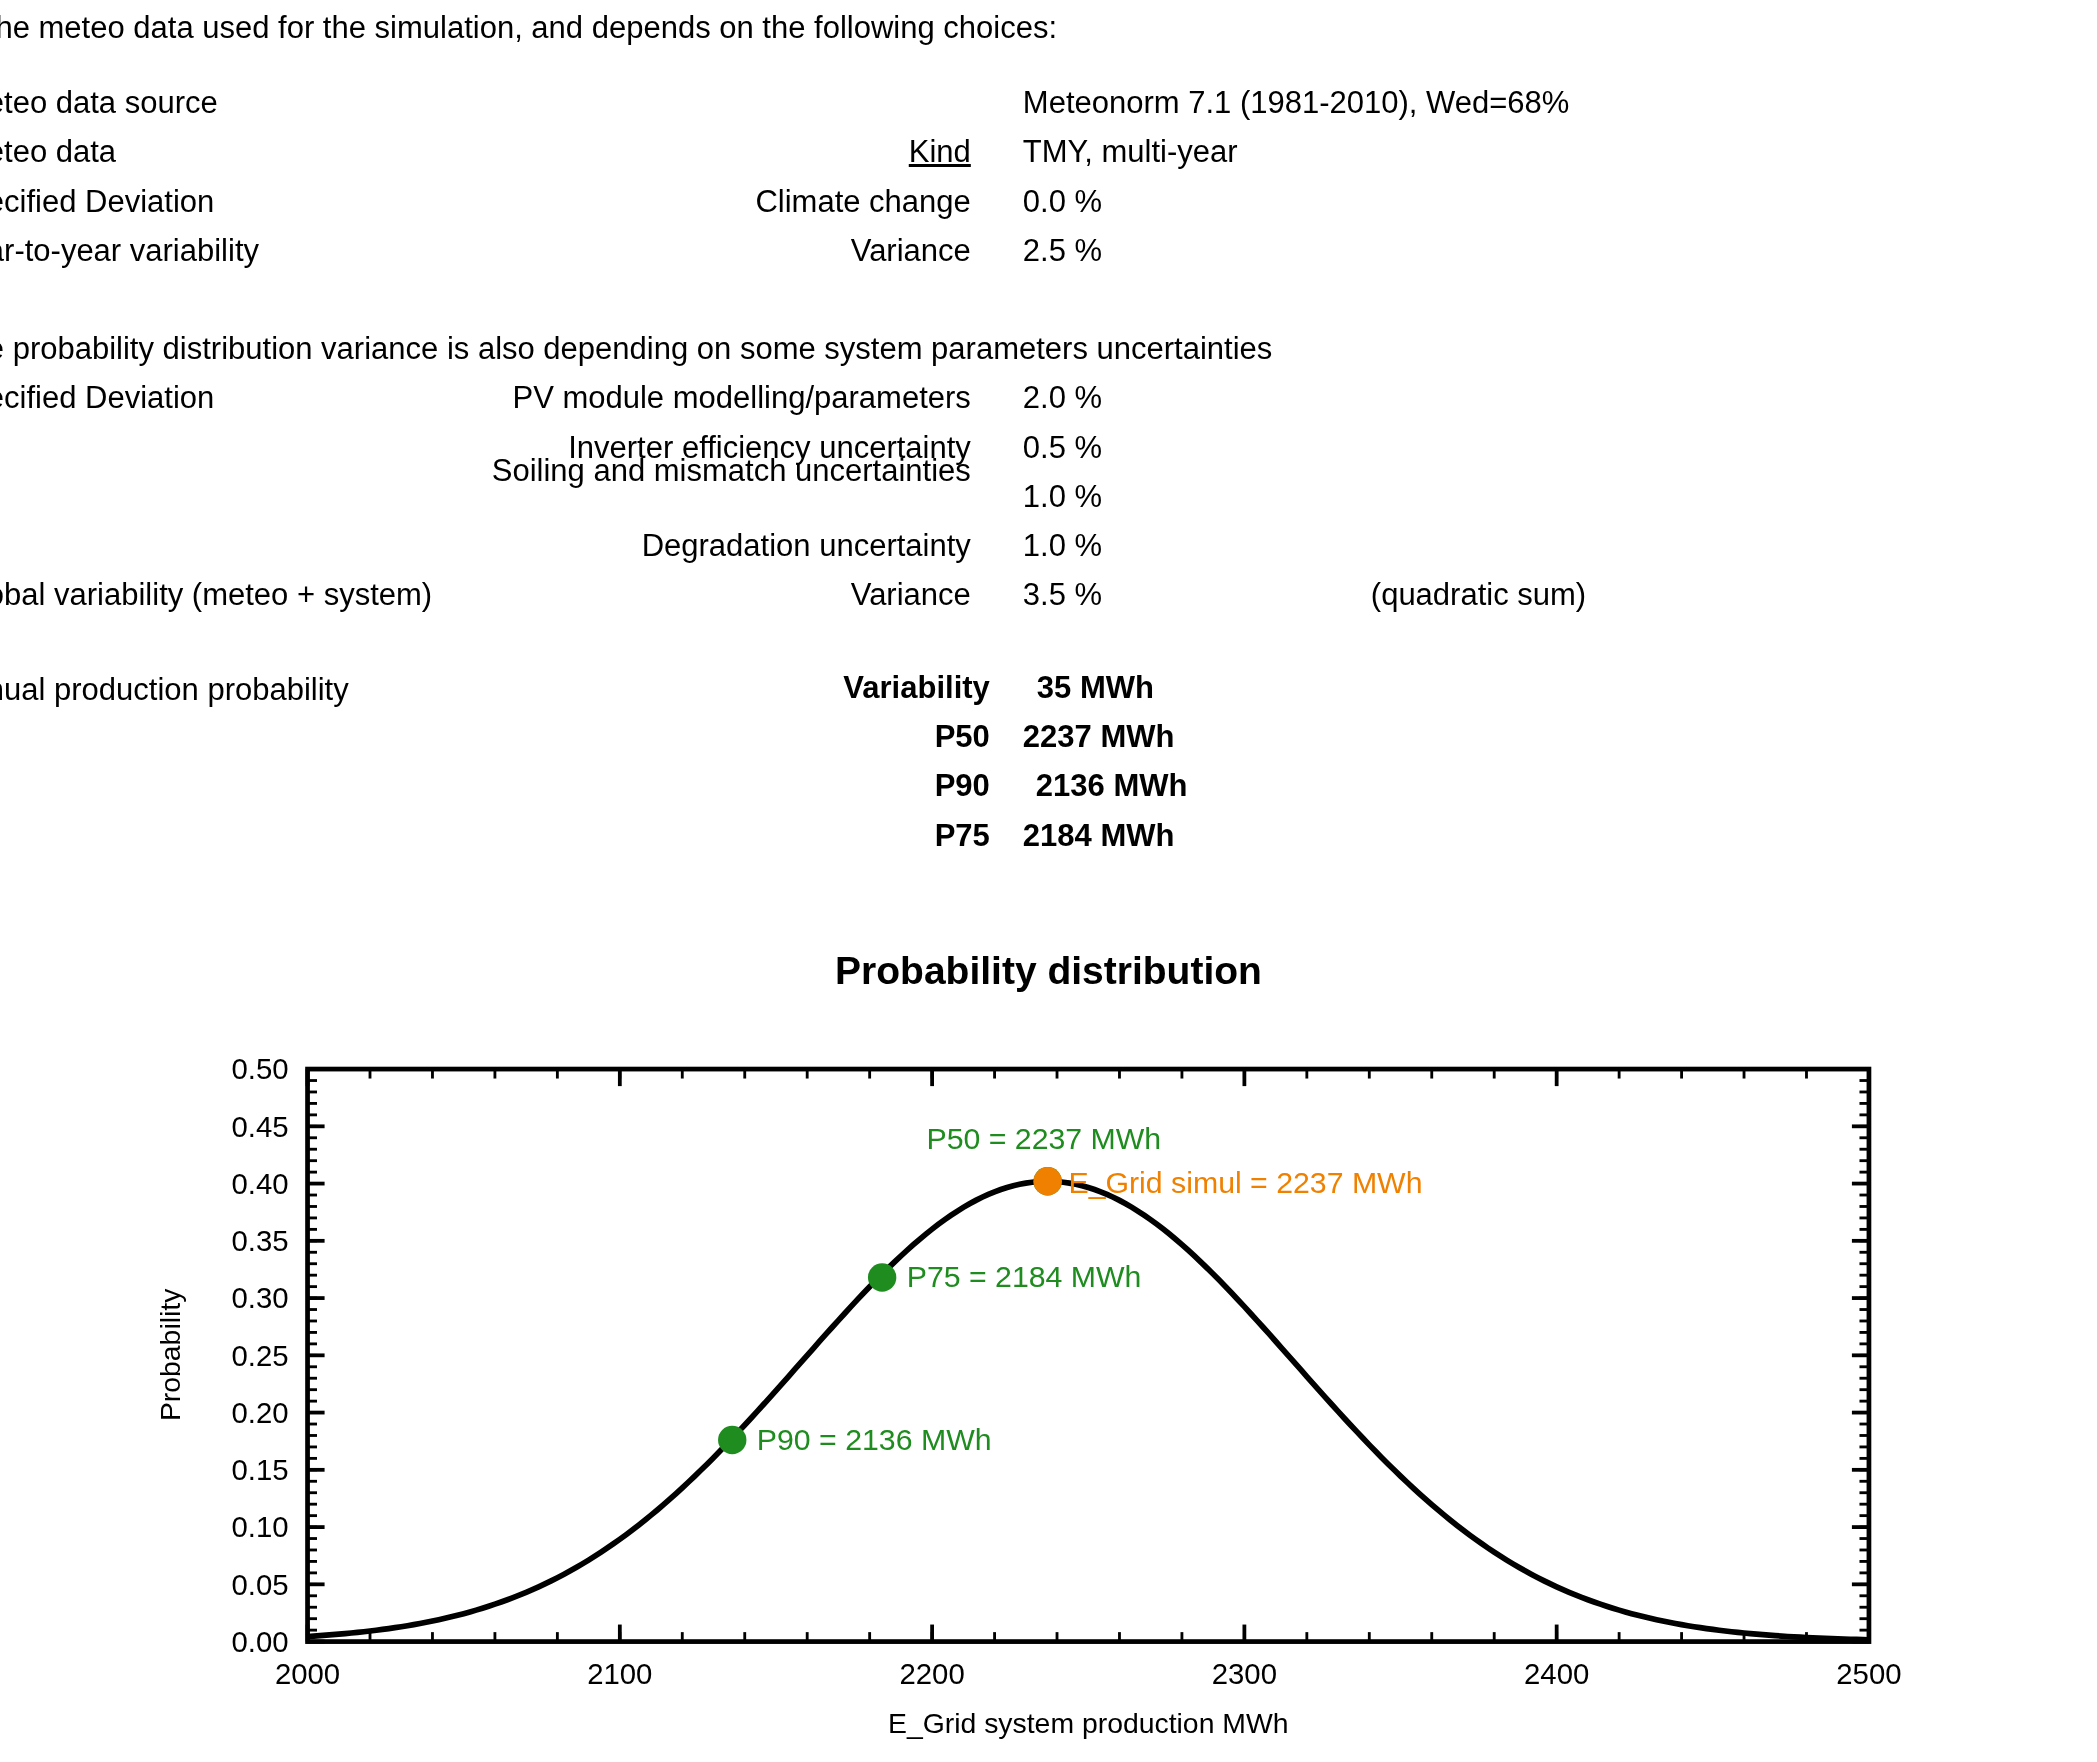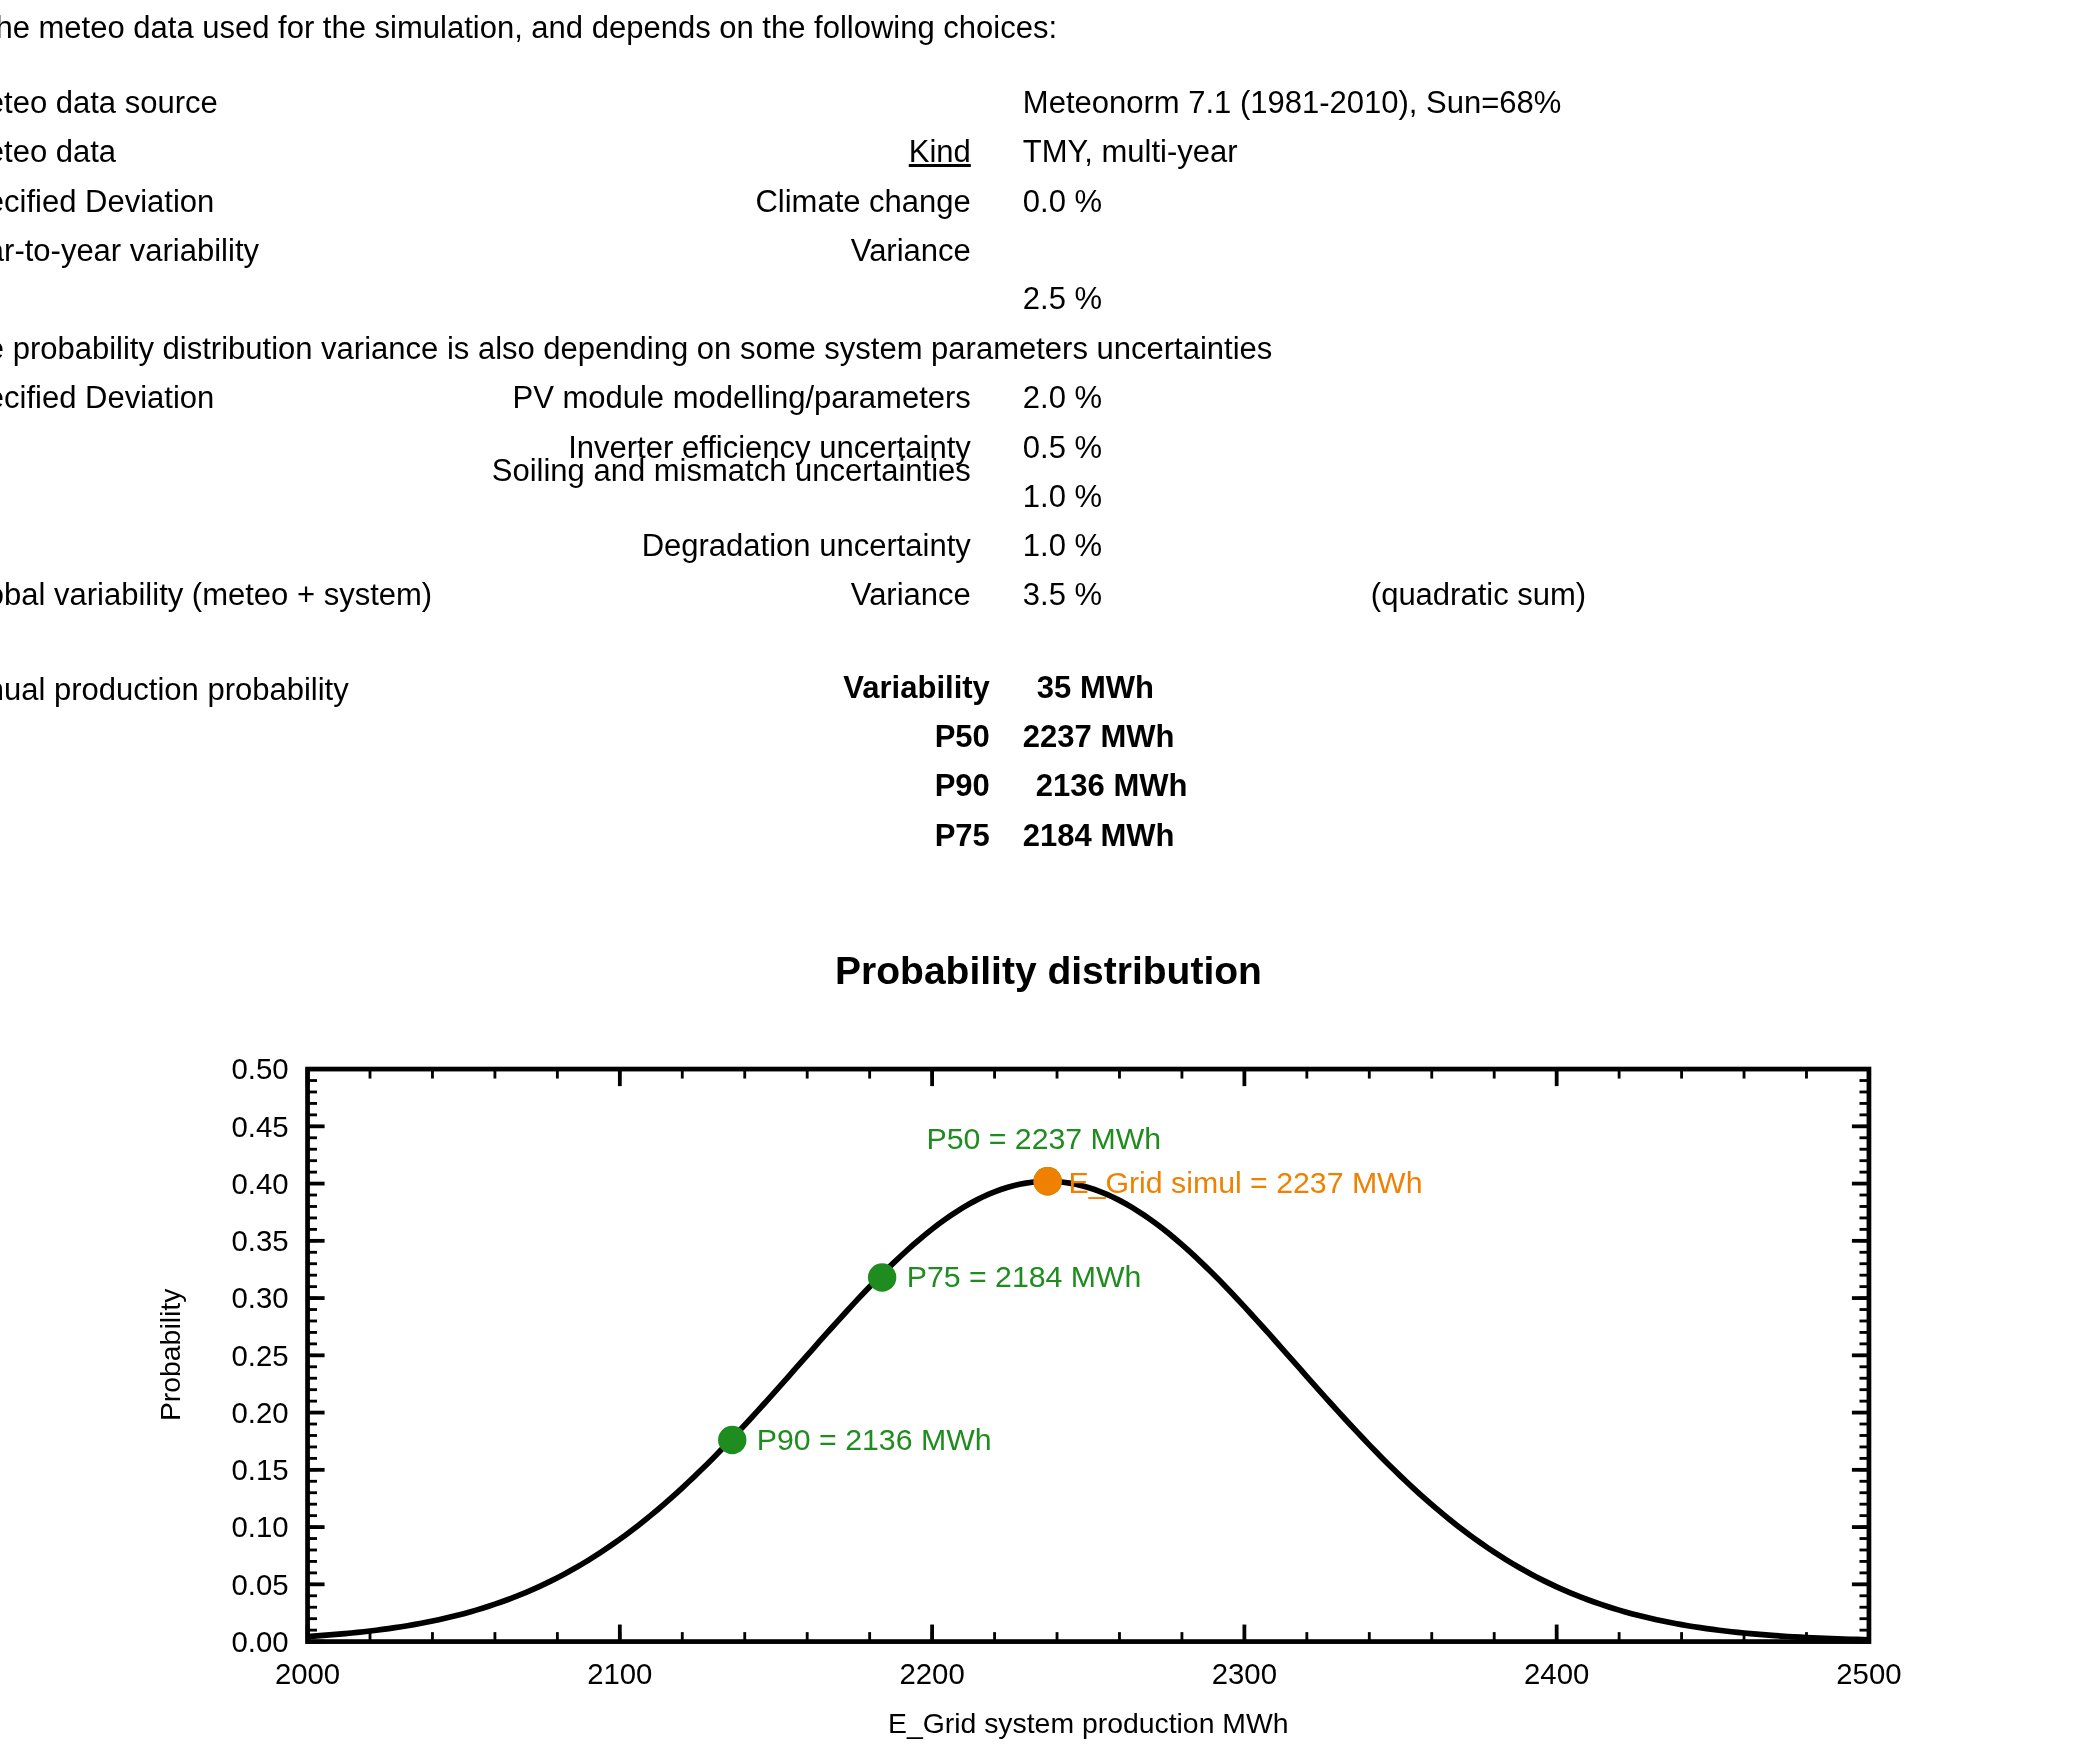--- a/index.html
+++ b/index.html
@@ -77,33 +77,33 @@
 </style>
 </head>
 <body>
 
 <div class="doc">
 
   <div class="line lbl-left" style="top:9.5px;">the meteo data used for the simulation, and depends on the following choices:</div>
 
   <div class="line lbl-left" style="top:85px;">eteo data source</div>
   <div class="line col-mid" style="top:85px; left:284px; width:700px;"></div>
-  <div class="line col-val" style="top:85px;">Meteonorm 7.1 (1981-2010), Sun=68%</div>
+  <div class="line col-val" style="top:85px;">Meteonorm 7.1 (1981-2010), Wed=68%</div>
 
   <div class="line lbl-left" style="top:134px;">eteo data</div>
   <div class="line col-mid" style="top:134px; left:284px; width:700px;text-decoration:underline;">Kind</div>
   <div class="line col-val" style="top:134px;text-align:right;">TMY, multi-year</div>
 
   <div class="line lbl-left" style="top:184px;">ecified Deviation</div>
   <div class="line col-mid" style="top:184px; left:284px; width:700px;">Climate change</div>
   <div class="line col-val" style="top:184px;">0.0 %</div>
 
   <div class="line lbl-left" style="top:233px;">ar-to-year variability</div>
   <div class="line col-mid" style="top:233px; left:284px; width:700px;">Variance</div>
-  <div class="line col-val" style="top:233px;margin-top:48px;">2.5 %</div>
+  <div class="line col-val" style="top:233px;">2.5 %</div>
 
   <div class="line lbl-left" style="top:331px;">e probability distribution variance is also depending on some system parameters uncertainties</div>
 
   <div class="line lbl-left" style="top:380px;">ecified Deviation</div>
   <div class="line col-mid" style="top:380px; left:284px; width:700px;">PV module modelling/parameters</div>
   <div class="line col-val" style="top:380px;">2.0 %</div>
 
   <div class="line col-mid" style="top:430px; left:284px; width:700px;">Inverter efficiency uncertainty</div>
   <div class="line col-val" style="top:430px;">0.5 %</div>
 

